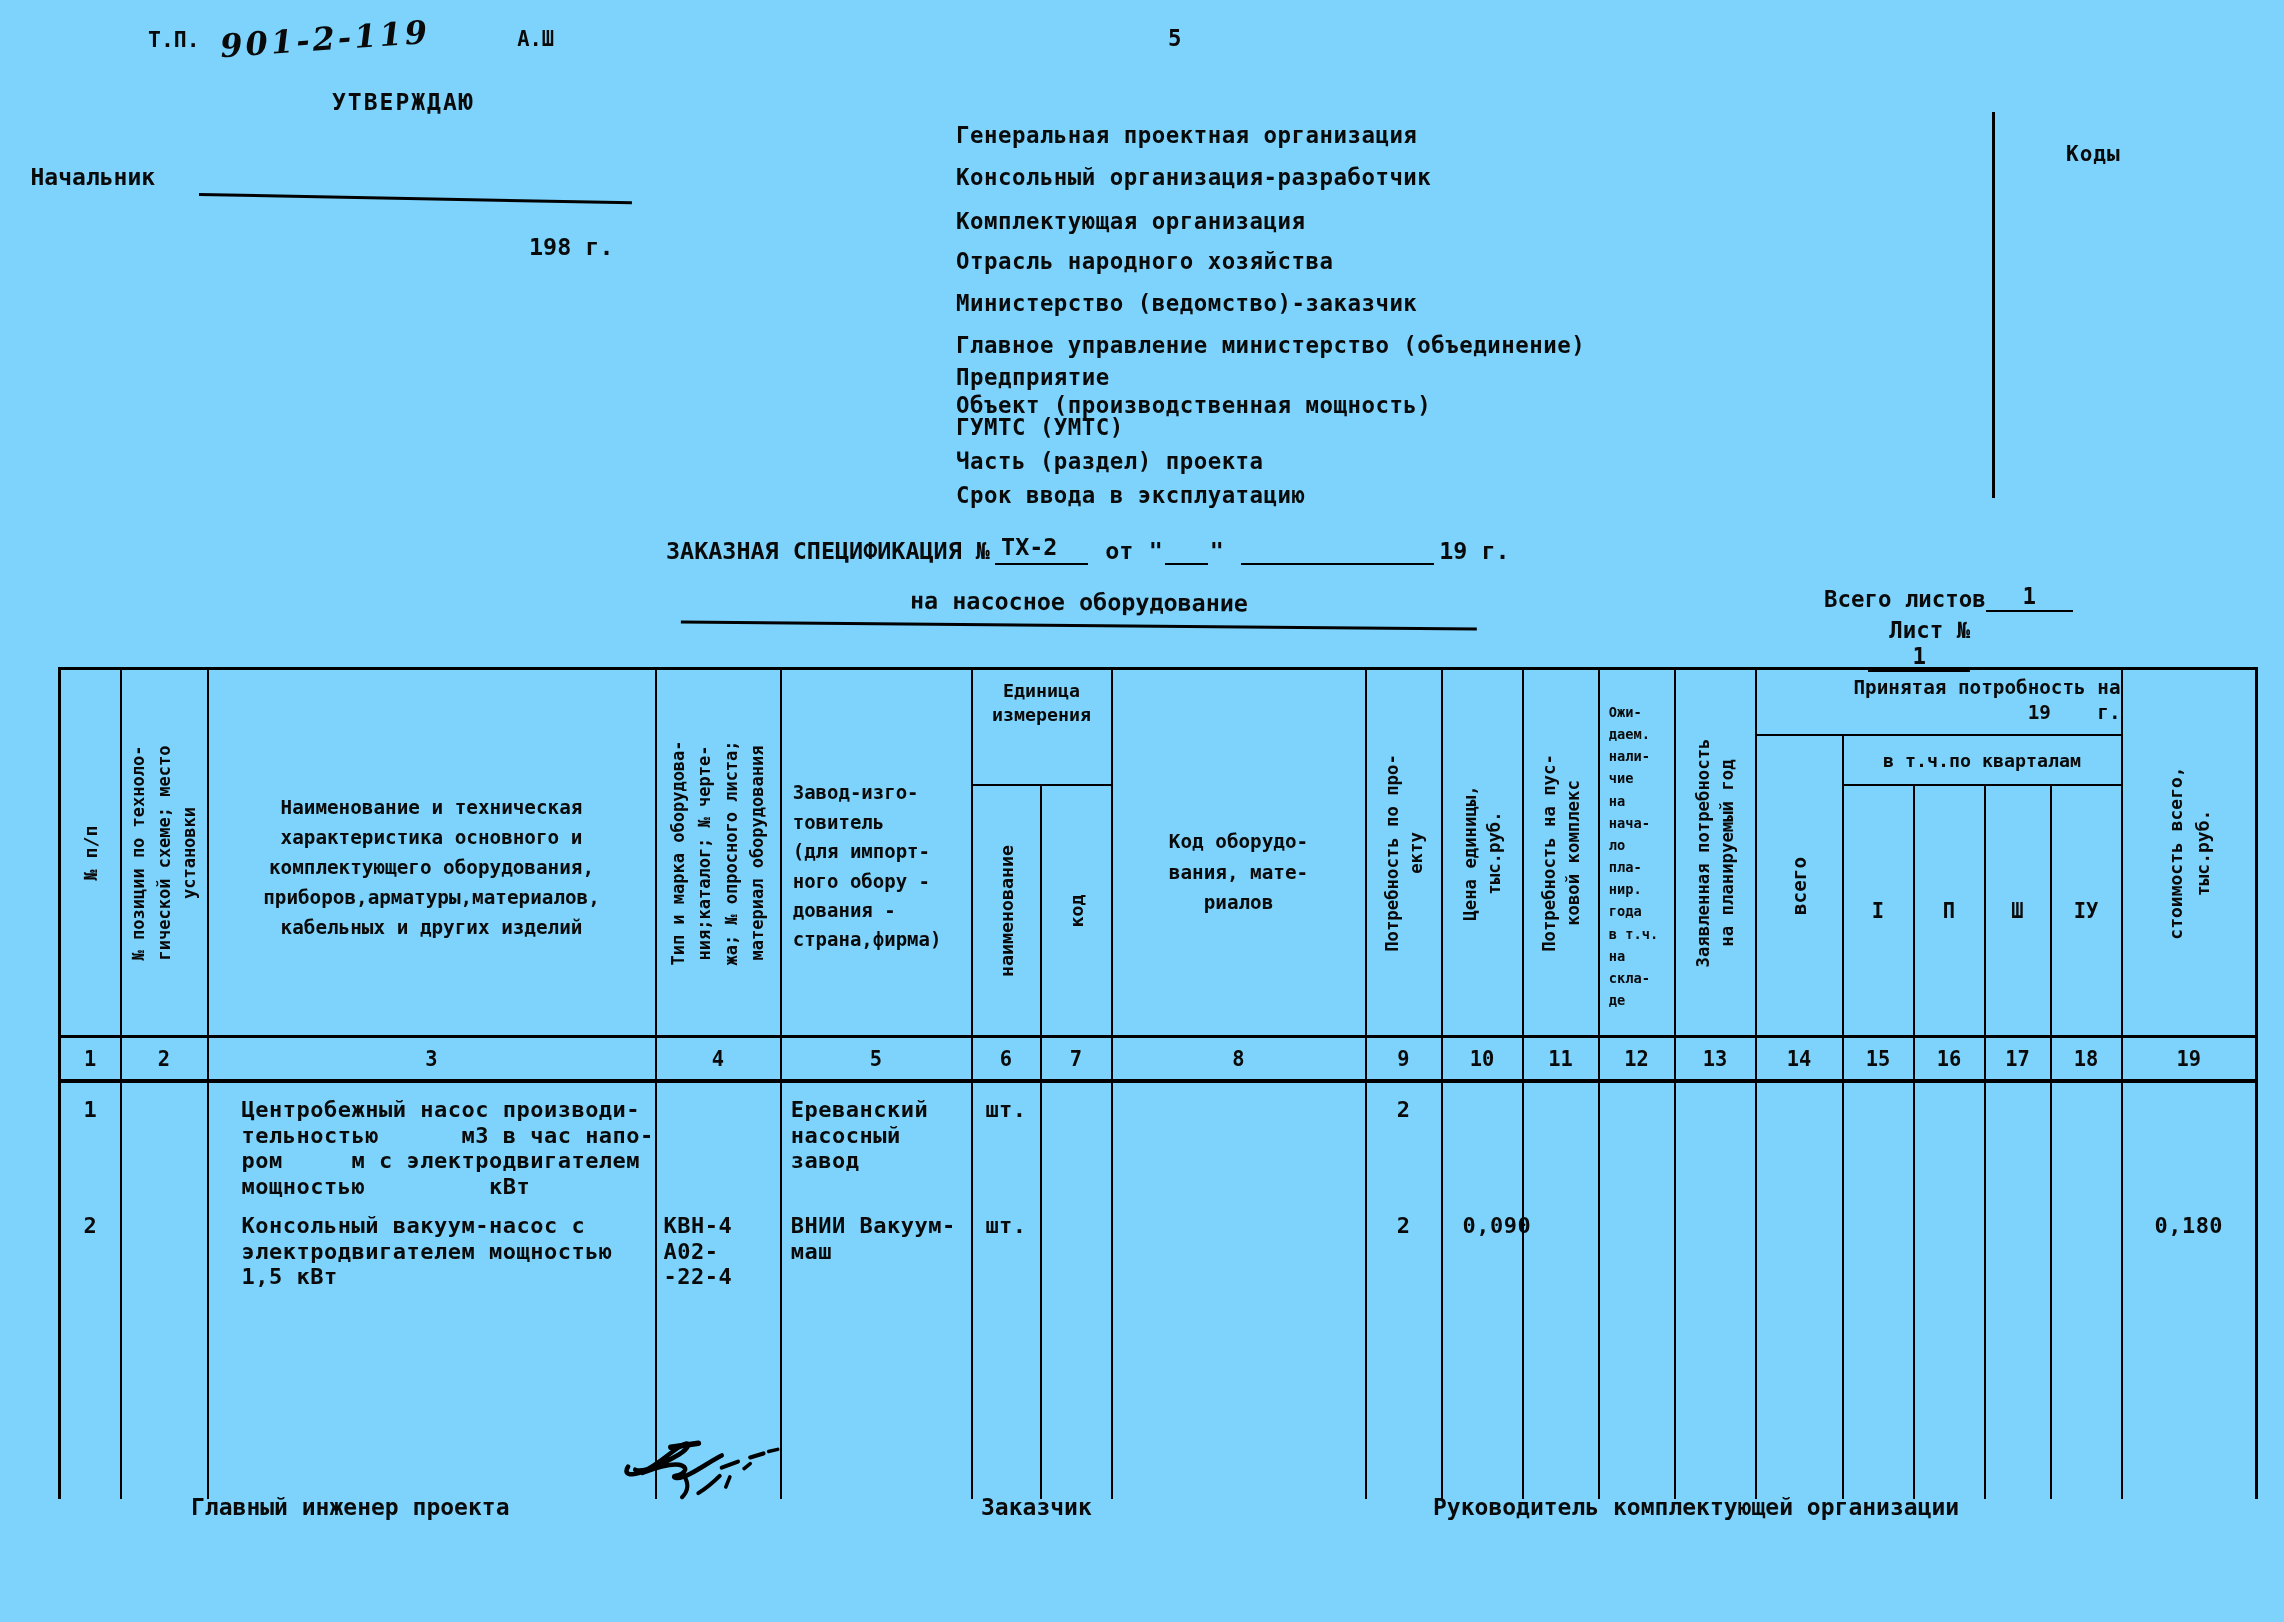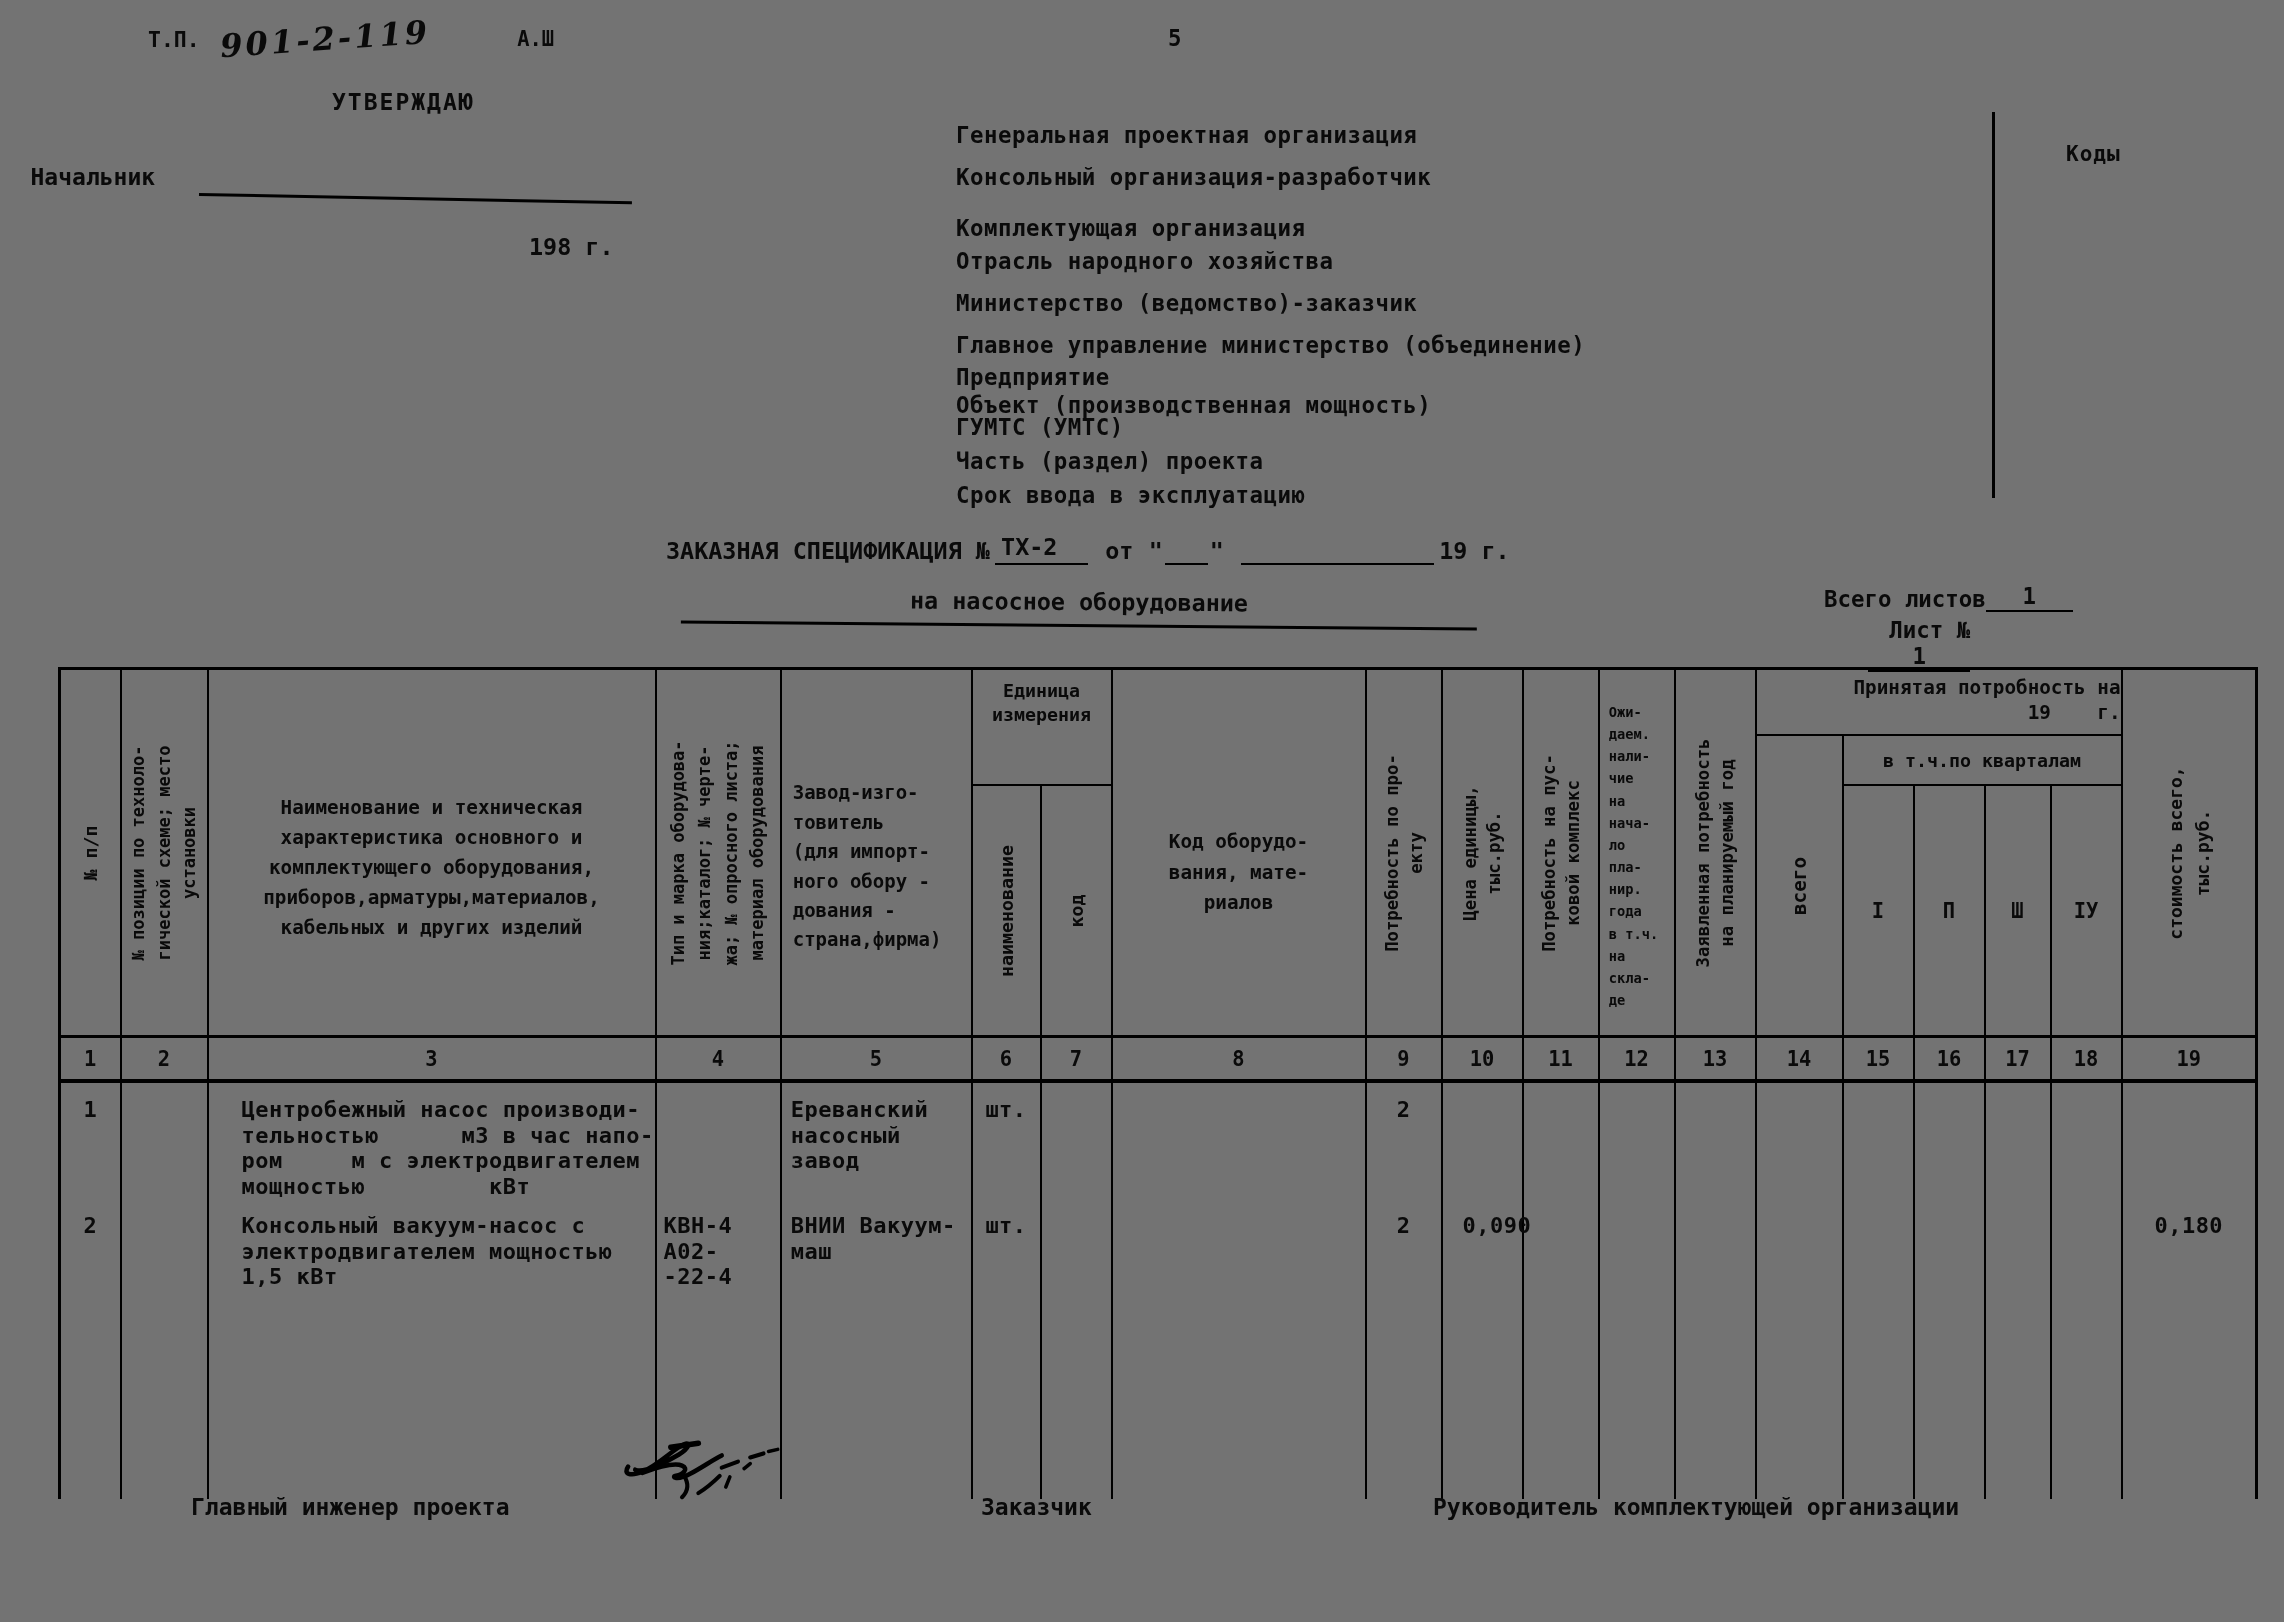--- a/index.html
+++ b/index.html
@@ -1,16 +1,16 @@
 <!DOCTYPE html>
 <html style="font-size:8.1px"><head>
 <meta charset="utf-8">
 <style>
   html,body{margin:0;padding:0;background:#888;}
-  #page{position:relative;width:2284px;height:1622px;background:#737373;color:#0a0a0a;
+  #page{position:relative;width:2284px;height:1622px;background:#7dd3fc;color:#0a0a0a;
         font-family:"DejaVu Sans Mono","Liberation Mono",monospace;font-weight:700;overflow:hidden;}
   .abs{position:absolute;}
   .pre{white-space:pre;}
   
   #tl{left:148px;top:26.5px;font-size:21.4px;display:flex;align-items:flex-start;}
   #tl .code{font-family:"DejaVu Serif","Liberation Serif",serif;font-style:italic;font-size:32px;
             letter-spacing:3.1px;transform:rotate(-4deg);margin:-6.1px 0 0 20.4px;}
   #tl .sfx{margin-left:87px;font-size:20.4px;}
   #approve{left:332px;top:89px;font-size:23px;letter-spacing:2px;}
   #chief{left:30.5px;top:164px;font-size:23px;}
@@ -83,21 +83,21 @@
   </div>
   <div class="abs" id="approve">УТВЕРЖДАЮ</div>
   <div class="abs" id="chief">Начальник</div>
   <div class="abs" id="chief-line"></div>
   <div class="abs" id="year198">198 г.</div>
   <div class="abs" id="pageno">5</div>
 
   <div>
     <div class="org-line" style="top:122px">Генеральная проектная организация</div>
     <div class="org-line" style="top:164px">Консольный организация-разработчик</div>
-    <div class="org-line" style="top:215px">Комплектующая организация</div>
+    <div class="org-line" style="top:208px">Комплектующая организация</div>
     <div class="org-line" style="top:248px">Отрасль народного хозяйства</div>
     <div class="org-line" style="top:290px">Министерство (ведомство)-заказчик</div>
     <div class="org-line" style="top:332px">Главное управление министерство (объединение)</div>
     <div class="org-line" style="top:364px">Предприятие</div>
     <div class="org-line" style="top:392px">Объект (производственная мощность)</div>
     <div class="org-line" style="top:414px">ГУМТС (УМТС)</div>
     <div class="org-line" style="top:448px">Часть (раздел) проекта</div>
     <div class="org-line" style="top:482px">Срок ввода в эксплуатацию</div>
   </div>
   <div class="abs" id="kody">Коды</div>

